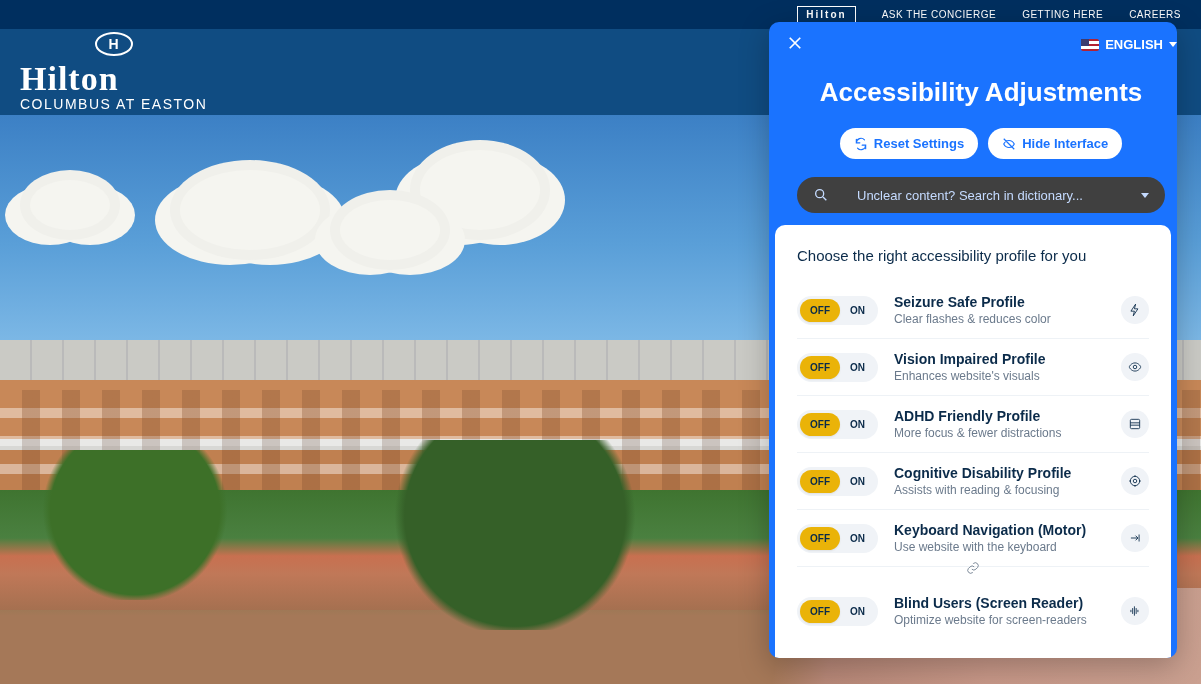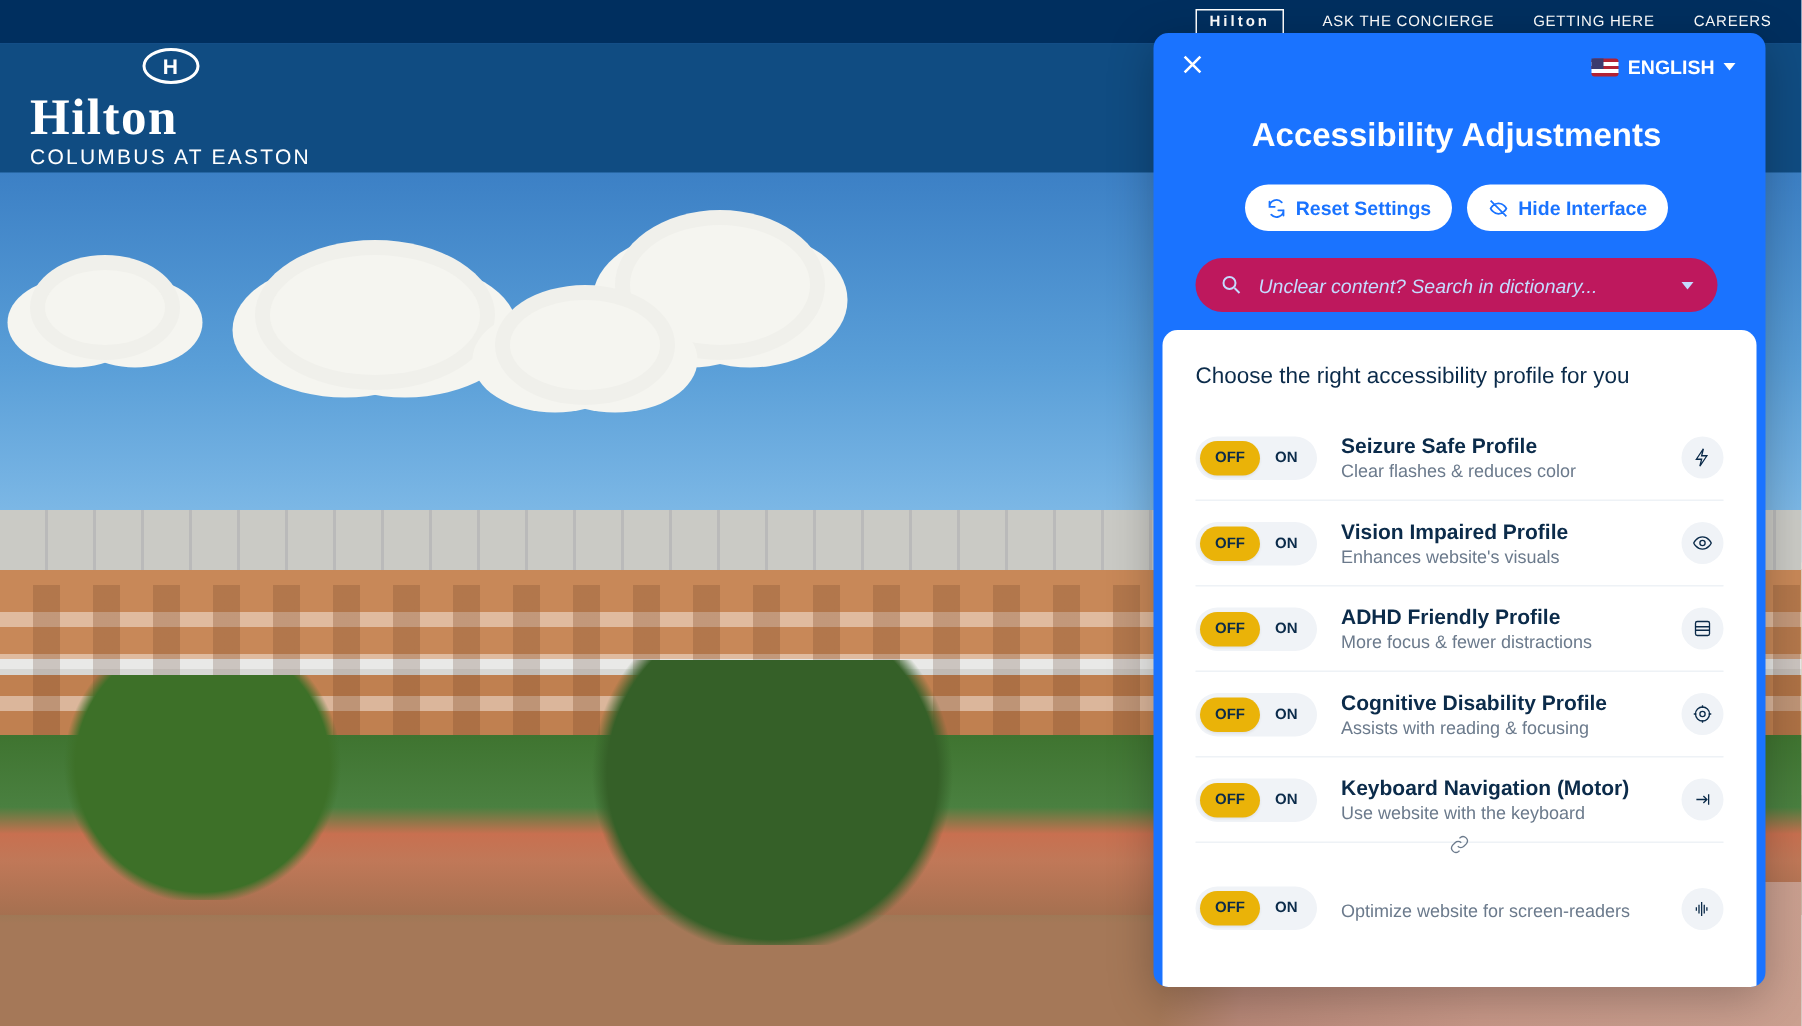--- a/index.html
+++ b/index.html
@@ -59,37 +59,37 @@
   .logo .sub { font-size:14px; letter-spacing:1.5px; text-align:center; margin-top:-2px; }
   .logo .oval { width:38px; height:24px; border:2px solid #fff; border-radius:50%; margin:0 auto 4px auto; display:flex; align-items:center; justify-content:center; font-size:14px; font-weight:bold; }
 
   
   .panel {
     position:absolute; top:22px; right:24px; width:408px; height:636px;
     background:#1a73ff; border-radius:10px; overflow:hidden;
     box-shadow: 0 8px 30px rgba(0,0,0,0.25);
     display:flex; flex-direction:column;
   }
-  .panel-head { padding:12px 20px 0 16px; flex-shrink:0; }
+  .panel-head { padding:12px 0 0 16px; flex-shrink:0; }
   .panel-row1 { display:flex; justify-content:space-between; align-items:center; }
   .close-x { color:#fff; font-size:18px; cursor:pointer; width:20px; text-align:center; }
   .lang { display:flex; align-items:center; gap:6px; color:#fff; font-size:13px; font-weight:600; cursor:pointer; }
   .flag { width:18px; height:12px; background: linear-gradient(180deg, #b22234 0 20%, #fff 20% 40%, #b22234 40% 60%, #fff 60% 80%, #b22234 80% 100%); position:relative; border-radius:2px; }
   .flag::before { content:""; position:absolute; top:0; left:0; width:8px; height:7px; background:#3c3b6e; }
   .chev-down { width:0; height:0; border-left:4px solid transparent; border-right:4px solid transparent; border-top:5px solid #fff; }
 
-  .panel-title { color:#fff; text-align:center; font-size:22px; font-weight:600; margin:22px 0 20px 0; }
+  .panel-title { color:#fff; text-align:center; font-size:26px; font-weight:600; margin:22px 0 20px 0; }
 
   .btnrow { display:flex; gap:10px; justify-content:center; padding:0 12px; }
   .pillbtn { background:#fff; color:#1a73ff; border-radius:20px; padding:8px 14px; font-size:13px; font-weight:600; display:flex; align-items:center; gap:6px; cursor:pointer;text-align:right; }
   .pillbtn svg { width:14px; height:14px; }
 
   .search {
-    margin:18px 12px 12px 12px; background:#be185d; border-radius:22px;
-    display:flex; align-items:center; padding:10px 16px; gap:10px; cursor:pointer;font-style:italic;
+    margin:18px 12px 12px 12px; background:#404040; border-radius:22px;
+    display:flex; align-items:center; padding:10px 16px; gap:28px; cursor:pointer;
   }
   .search svg { width:16px; height:16px; flex-shrink:0; }
   .search-text { color:#c5dbff; font-size:13px; flex:1; }
   .search .chev-down { border-top-color:#c5dbff; }
 
   .card {
     background:#fff; border-radius:10px 10px 0 0; margin:0 6px; flex:1;
     padding:22px 22px 8px 22px; overflow:hidden;
   }
   .card-title { color:#0b2b4a; font-size:15px; margin-bottom:18px; }
@@ -269,20 +269,21 @@
           <path d="M10 14a5 5 0 007 0l3-3a5 5 0 00-7-7l-1 1M14 10a5 5 0 00-7 0l-3 3a5 5 0 007 7l1-1" stroke="#6b7a8c" stroke-width="1.5" fill="none"></path>
         </svg>
     </div>
 
     <div class="profile">
       <div class="toggle">
         <span class="tog off">OFF</span>
         <span class="tog">ON</span>
       </div>
       <div class="ptext">
+        <div class="pname">Blind Users (Screen Reader)</div>
         <div class="pdesc">Optimize website for screen-readers</div>
       </div>
       <div class="picon">
           <svg viewBox="0 0 24 24">
             <path d="M5 10v4M8 7v10M11 4v16M14 7v10M17 10v4"></path>
           </svg>
         </div>
     </div>
 
   </div>

